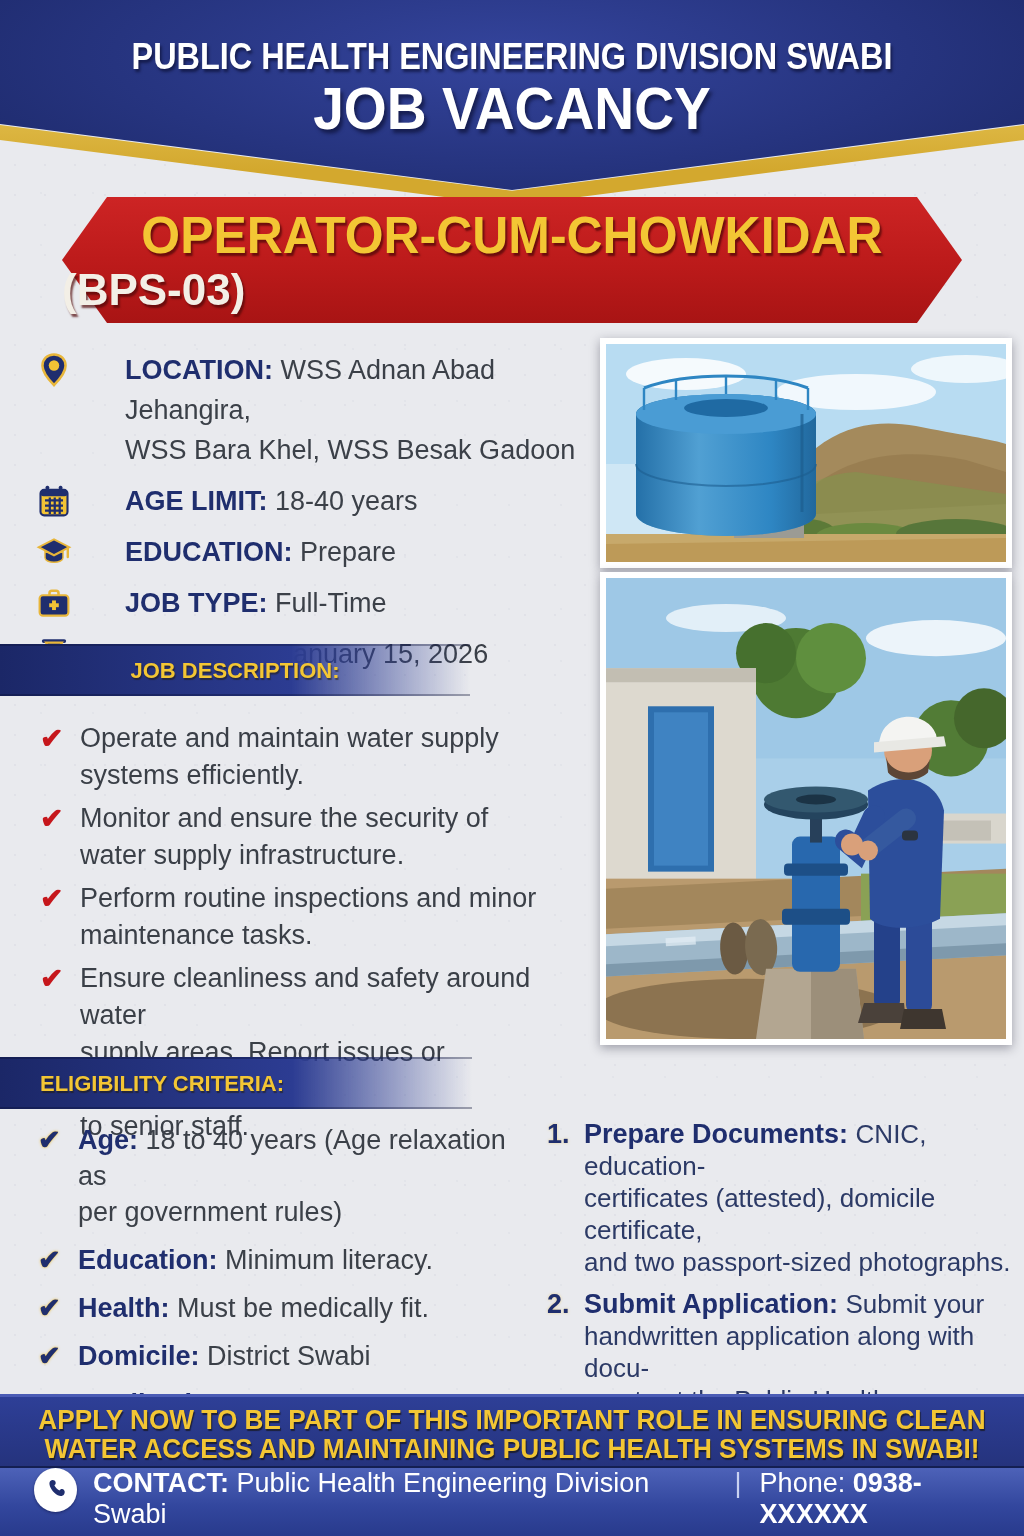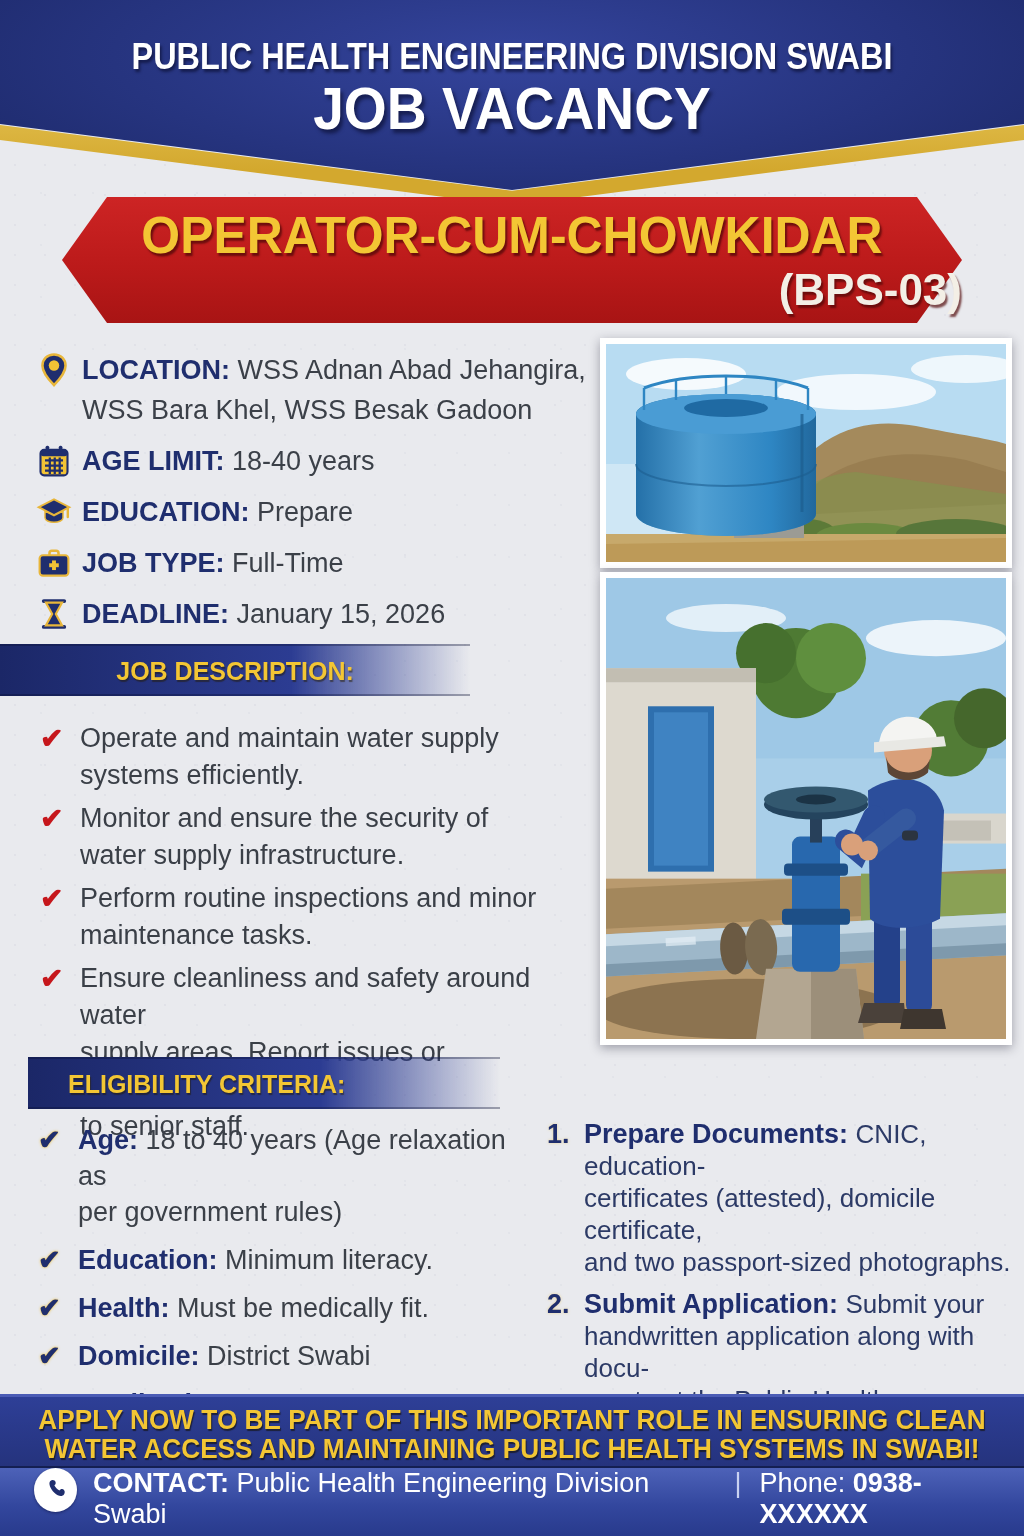--- a/index.html
+++ b/index.html
@@ -30,42 +30,42 @@
     color:#fff; font-size:60px; font-weight:bold;
     transform:scaleX(0.92); text-shadow:3px 4px 4px rgba(5,8,35,.55); }
 
   
   .pos-banner{ top:197px; left:62px; width:900px; height:126px;
     clip-path:polygon(5% 0, 95% 0, 100% 50%, 95% 100%, 5% 100%, 0 50%);
     background:linear-gradient(180deg,#cd2424 0%, #bb1a1a 55%, #a81414 100%); }
   .pos-title{ top:205px; left:62px; width:900px; text-align:center;
     color:#f3c634; font-size:52px; font-weight:bold; transform:scaleX(0.96);
     text-shadow:2px 3px 2px rgba(80,8,8,.75); }
-  .pos-grade{ top:265px; left:62px; width:900px; text-align:right;
+  .pos-grade{ top:265px; left:62px; width:900px; text-align:left;
     color:#f3efe6; font-size:44px; font-weight:bold;
     text-shadow:2px 3px 2px rgba(80,8,8,.7); }
 
   
   .details{ top:350px; left:36px; width:552px; }
-  .detail-row{ display:flex; align-items:flex-start; margin-bottom:11px; }
+  .detail-row{ display:flex; align-items:flex-start; margin-bottom:11px;gap:43px; }
   .detail-icon{ flex:none; width:46px; height:40px; padding-top:2px; }
   .detail-icon svg{ width:36px; height:36px; }
   .detail-body{ flex:1; font-size:27px; line-height:40px; white-space:pre-line; }
   .detail-label{ color:#1f2e6e; font-weight:bold; }
   .detail-value{ color:#3b4048; }
 
   
-  .sec-banner{ height:52px; color:#f3c634; font-weight:bold; font-size:25px;
+  .sec-banner{ height:52px; color:#f3c634; font-weight:bold; font-size:22px;
     line-height:50px; text-shadow:1px 2px 1px rgba(35,25,0,.5);
     border-top:2px solid rgba(10,15,50,.35); border-bottom:2px solid rgba(10,15,50,.35); }
   .jd-banner{ top:644px; left:0; width:470px; text-align:center;
     background:linear-gradient(90deg,#1b2767 0%, #2c3c92 62%, rgba(44,60,146,0) 100%);
     border-right:none; }
   .el-banner{ top:1057px; left:0; width:472px; padding-left:40px;
-    background:linear-gradient(90deg,#1b2767 0%, #2c3c92 62%, rgba(44,60,146,0) 100%);margin-left:28px; }
+    background:linear-gradient(90deg,#1b2767 0%, #2c3c92 62%, rgba(44,60,146,0) 100%); }
   .ht-banner{ top:1057px; left:553px; width:460px; padding-left:38px;
     background:linear-gradient(90deg,#1b2767 0%, #2c3c92 62%, rgba(44,60,146,0) 100%); }
 
   
   .desc-list{ top:720px; left:40px; width:556px; }
   .desc-item{ display:flex; margin-bottom:6px; }
   .check-red{ flex:none; width:40px; color:#c6171c; font-size:28px; line-height:37px; font-weight:bold; }
   .desc-text{ flex:1; color:#3a3f47; font-size:27px; line-height:37px; white-space:pre-line; }
 
   

